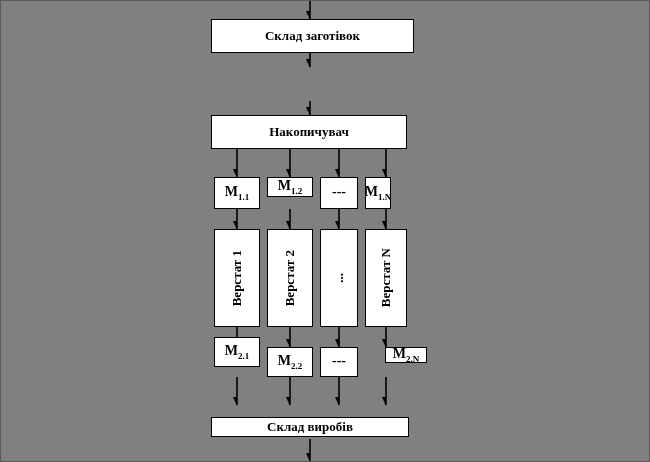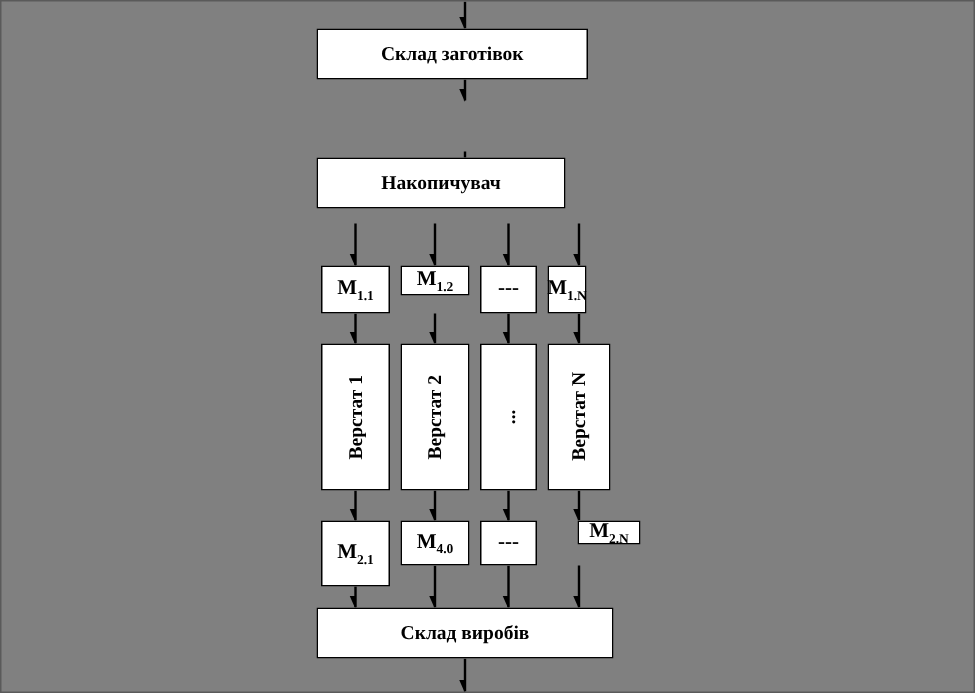--- a/index.html
+++ b/index.html
@@ -77,26 +77,26 @@
     <line x1="385" y1="326" x2="385" y2="346" marker-end="url(#ah)"></line>
 
     <line x1="236" y1="376" x2="236" y2="404" marker-end="url(#ah)"></line>
     <line x1="289" y1="376" x2="289" y2="404" marker-end="url(#ah)"></line>
     <line x1="338" y1="376" x2="338" y2="404" marker-end="url(#ah)"></line>
     <line x1="385" y1="376" x2="385" y2="404" marker-end="url(#ah)"></line>
 
     <line x1="309" y1="438" x2="309" y2="460" marker-end="url(#ah)"></line>
   </svg>
 
-  <div class="box main" style="left:210px; top:18px; width:181px; height:34px">
+  <div class="box main" style="left:210px; top:18px; width:203px; height:34px">
     <span>Склад заготівок</span>
   </div>
 
 
-  <div class="box main" style="left:210px; top:104px; width:166px; height:34px">
+  <div class="box main" style="left:210px; top:114px; width:196px; height:34px">
     <span>Накопичувач</span>
   </div>
 
   <div class="box small" style="left:213px; top:176px; width:46px; height:32px">
     <span class="mlabel"><span>М</span><sub>1.1</sub></span>
   </div>
   <div class="box small" style="left:266px; top:176px; width:46px; height:20px">
     <span class="mlabel"><span>М</span><sub>1.2</sub></span>
   </div>
   <div class="box small" style="left:319px; top:176px; width:38px; height:32px">
@@ -112,30 +112,30 @@
   <div class="box tall" style="left:266px; top:228px; width:46px; height:98px">
     <span class="vtext">Верстат 2</span>
   </div>
   <div class="box tall" style="left:319px; top:228px; width:38px; height:98px">
     <span class="vtext">...</span>
   </div>
   <div class="box tall" style="left:364px; top:228px; width:42px; height:98px">
     <span class="vtext">Верстат N</span>
   </div>
 
-  <div class="box small" style="left:213px; top:346px; width:46px; height:44px">
+  <div class="box small" style="left:213px; top:336px; width:46px; height:30px">
     <span class="mlabel"><span>М</span><sub>2.1</sub></span>
   </div>
   <div class="box small" style="left:266px; top:346px; width:46px; height:30px">
-    <span class="mlabel"><span>М</span><sub>4.0</sub></span>
+    <span class="mlabel"><span>М</span><sub>2.2</sub></span>
   </div>
   <div class="box small" style="left:319px; top:346px; width:38px; height:30px">
     <span class="mlabel"><span>---</span><sub></sub></span>
   </div>
   <div class="box small" style="left:384px; top:346px; width:42px; height:16px">
     <span class="mlabel"><span>М</span><sub>2.N</sub></span>
   </div>
 
-  <div class="box main" style="left:210px; top:404px; width:198px; height:34px">
+  <div class="box main" style="left:210px; top:416px; width:198px; height:20px">
     <span>Склад виробів</span>
   </div>
 
 </div>
 
 </body></html>

